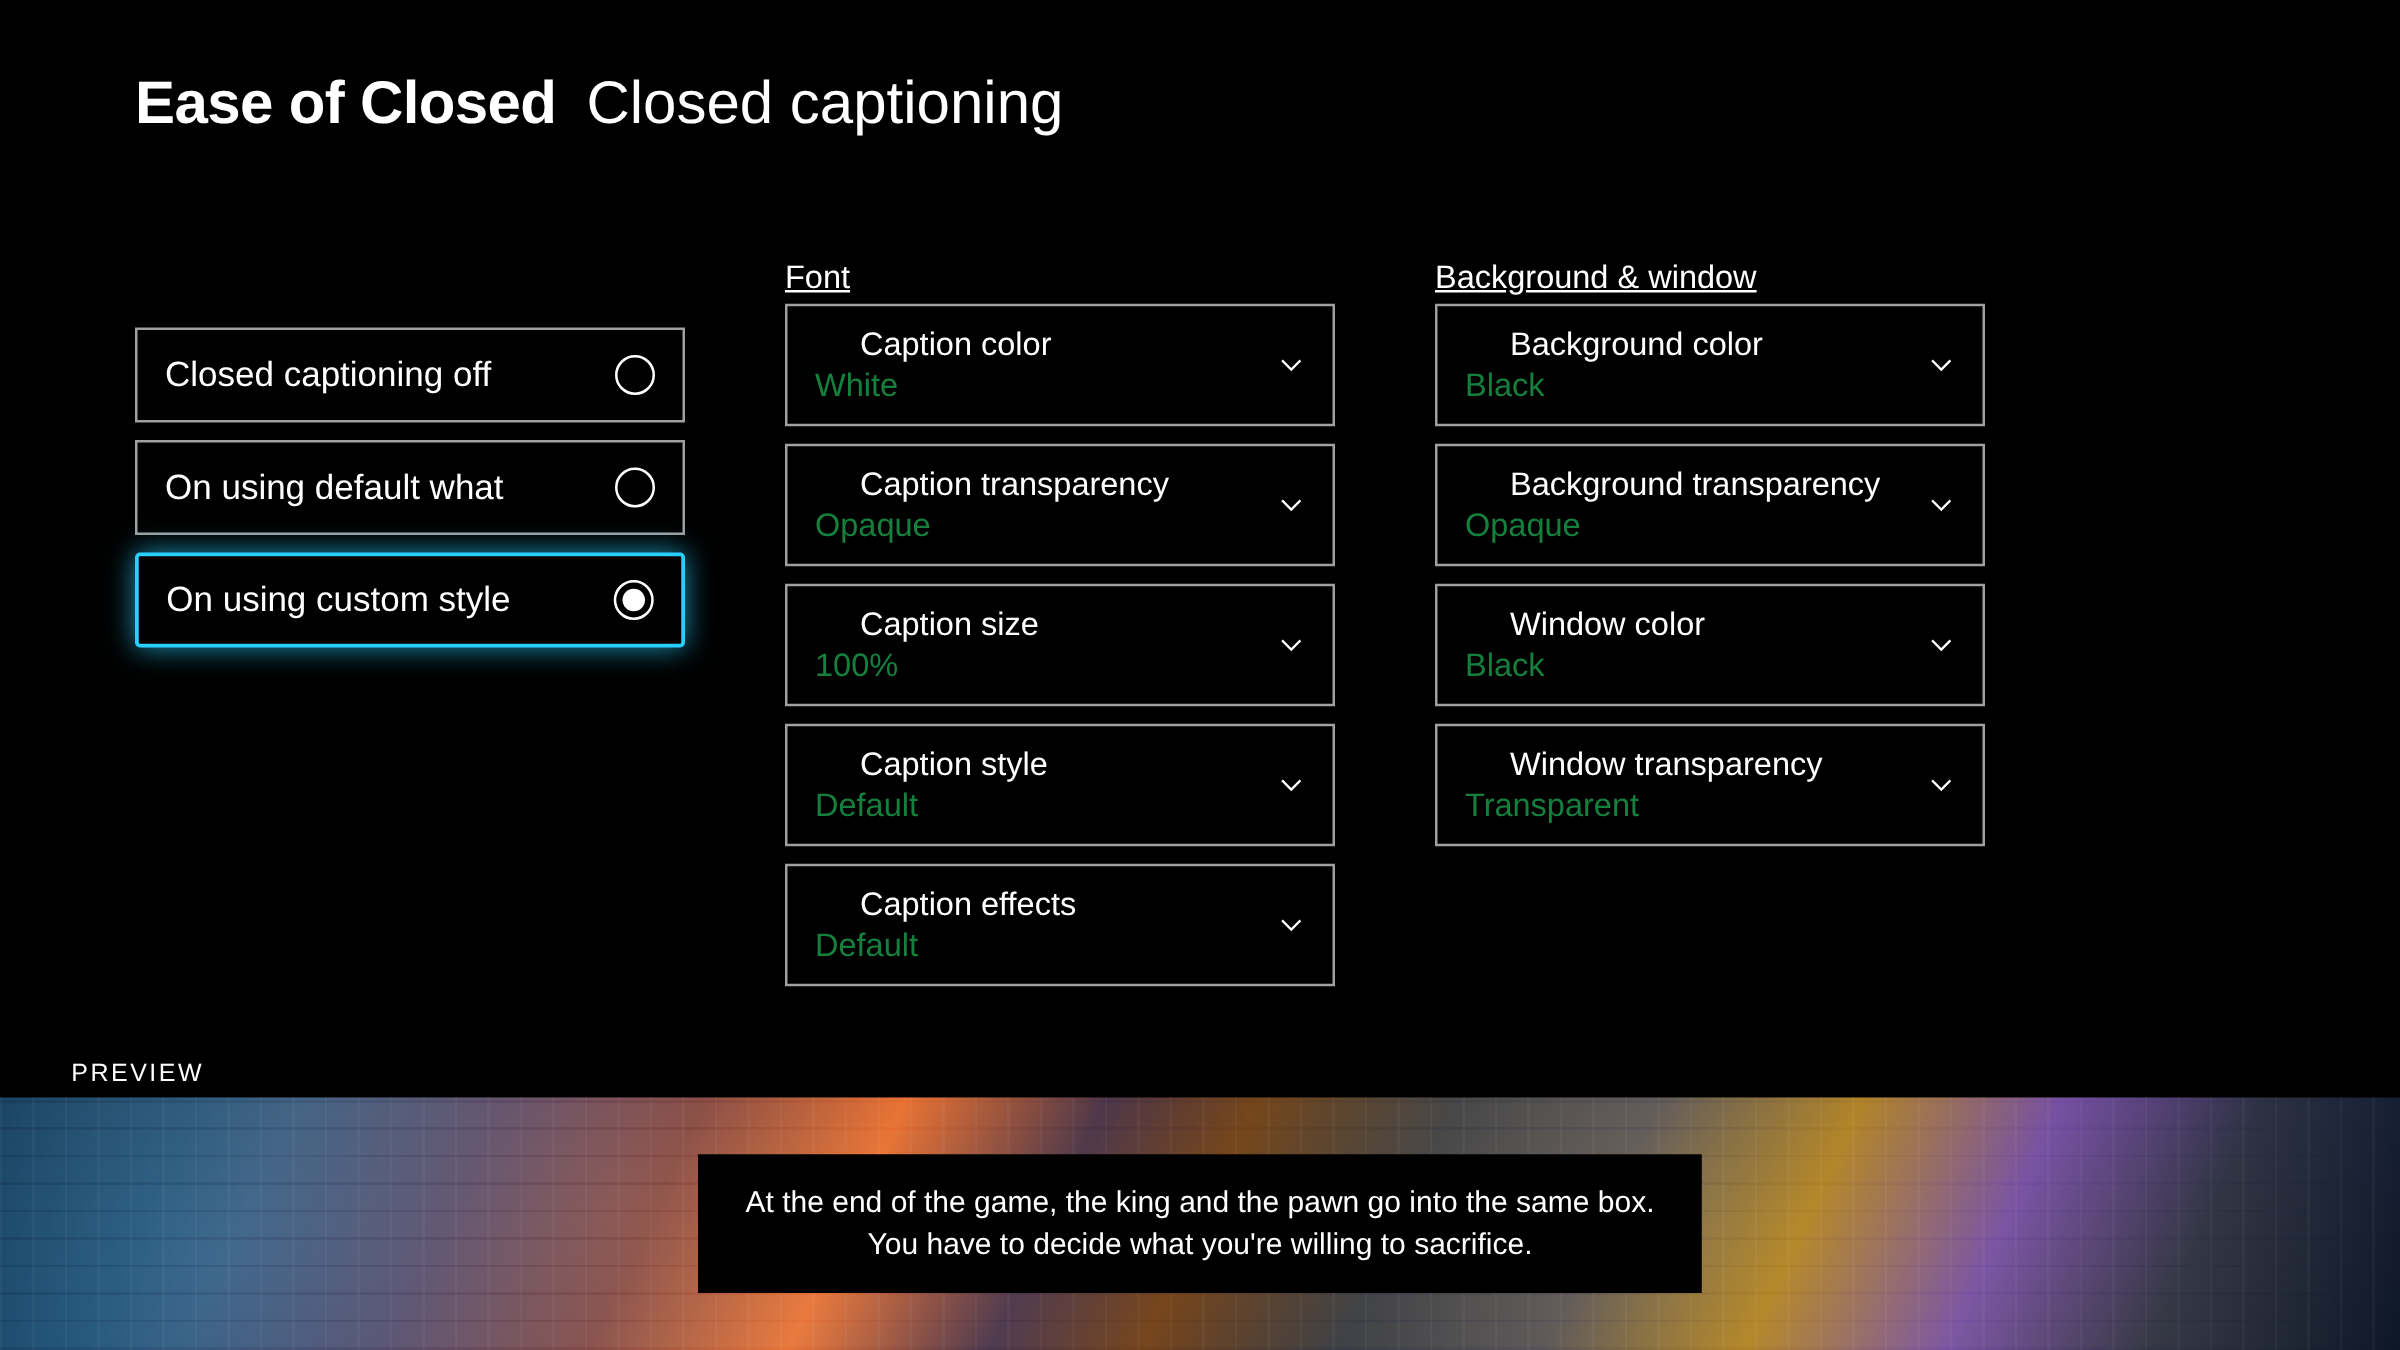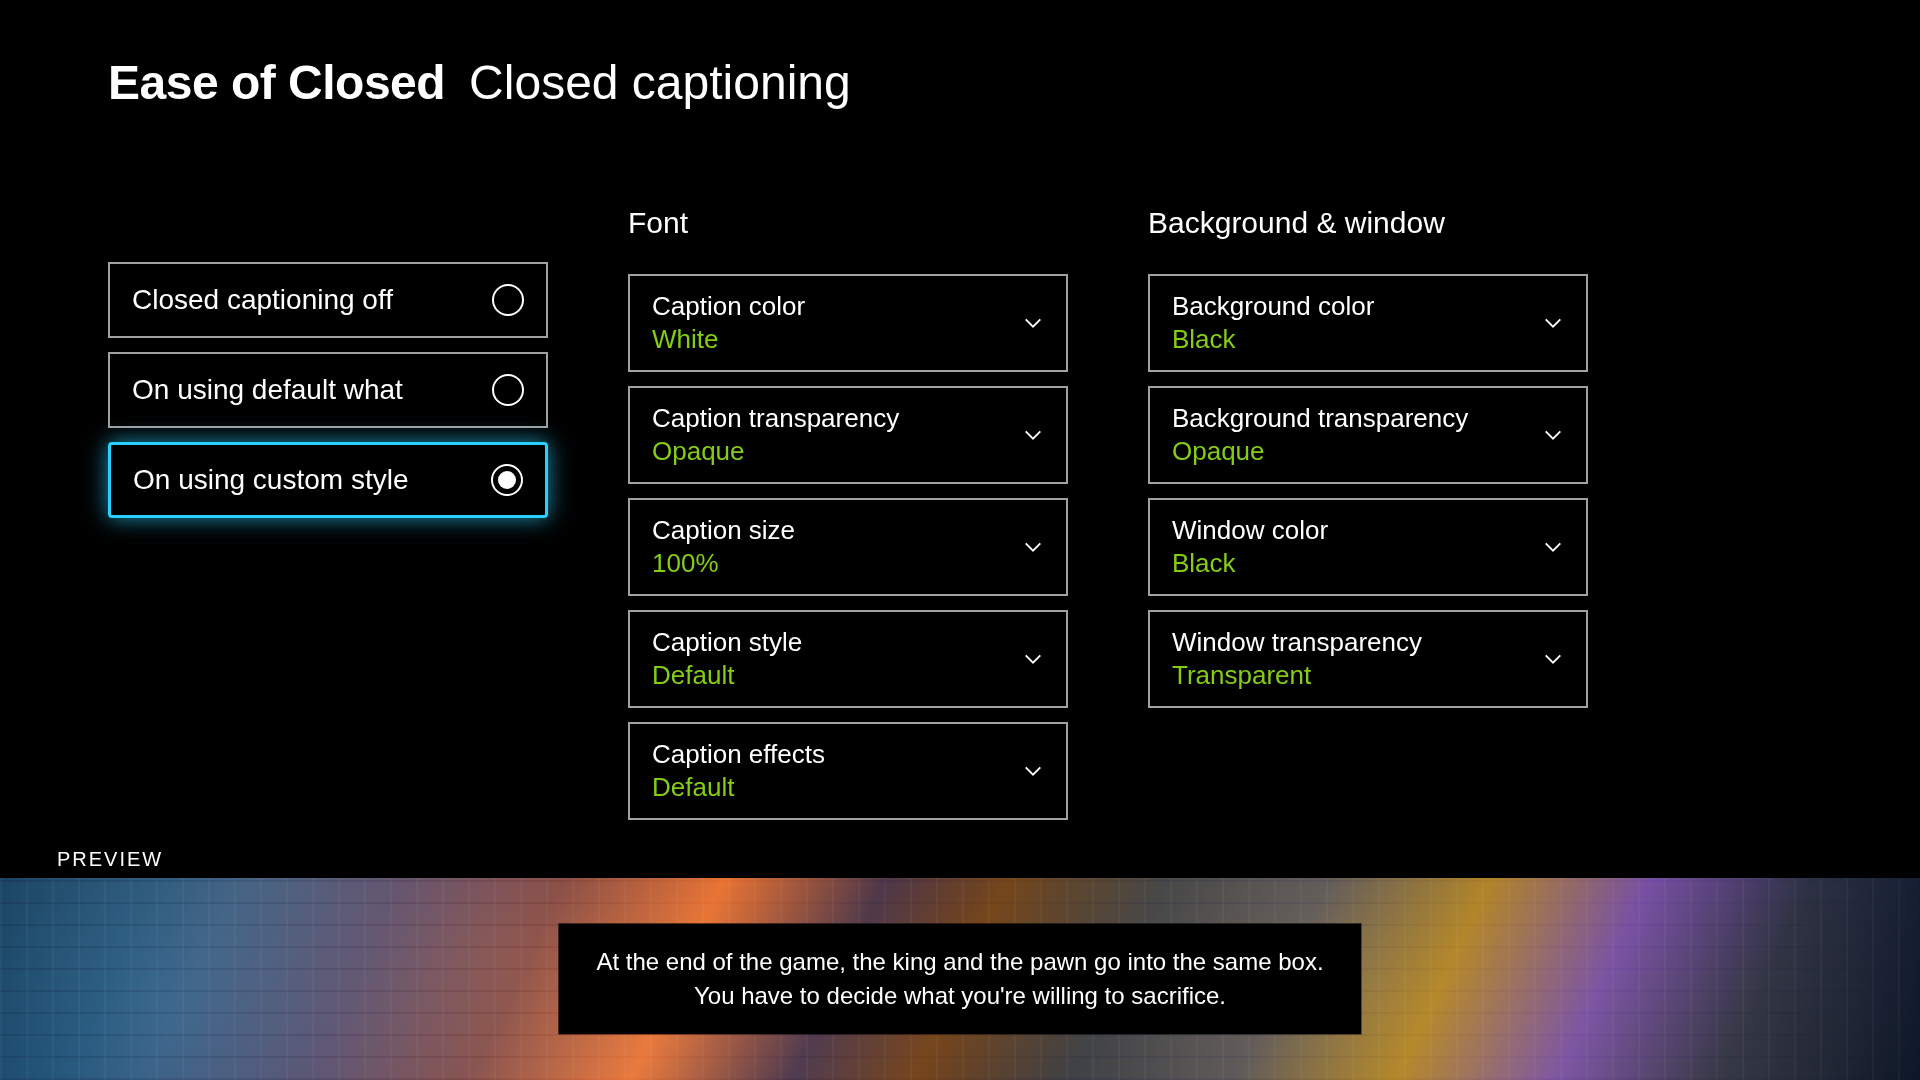--- a/index.html
+++ b/index.html
@@ -23,21 +23,21 @@
   }
   .header .bold{font-size:48px;font-weight:700;letter-spacing:-0.5px;}
   .header .light{font-size:48px;font-weight:300;text-align:center;}
 
   
   .cols{
     position:absolute;left:108px;top:206px;
     display:flex;gap:80px;
   }
   .col{display:flex;flex-direction:column;}
-  .col-title{font-size:30px;font-weight:400;margin-bottom:34px;}
+  .col-title{font-size:26px;font-weight:400;margin-bottom:6px;text-decoration:underline;}
 
   
   .radio-col{padding-top:56px;}
   .radio{
     width:440px;height:76px;
     border:2px solid var(--border);
     background:#000;
     display:flex;align-items:center;justify-content:space-between;
     padding:0 22px;
     margin-bottom:14px;
@@ -62,22 +62,22 @@
     width:440px;height:98px;
     border:2px solid var(--border);
     background:#000;
     display:flex;align-items:center;justify-content:space-between;
     padding:10px 22px 10px 22px;
     margin-bottom:14px;
     cursor:pointer;
     position:relative;
   }
   .select .text{display:flex;flex-direction:column;gap:2px;}
-  .select .label{font-size:26px;font-weight:400;}
-  .select .value{font-size:26px;font-weight:400;color:#84cc16;}
+  .select .label{font-size:26px;font-weight:400;margin-left:36px;}
+  .select .value{font-size:26px;font-weight:400;color:#15803d;}
   .select .arrow{width:22px;height:22px;flex:0 0 auto;}
   .select .arrow svg{width:100%;height:100%;stroke:#fff;stroke-width:2;fill:none;}
 
   
   .preview-label{
     position:absolute;left:57px;top:848px;
     font-size:20px;letter-spacing:2px;
   }
   .preview{
     position:absolute;left:0;top:878px;width:100%;height:202px;

